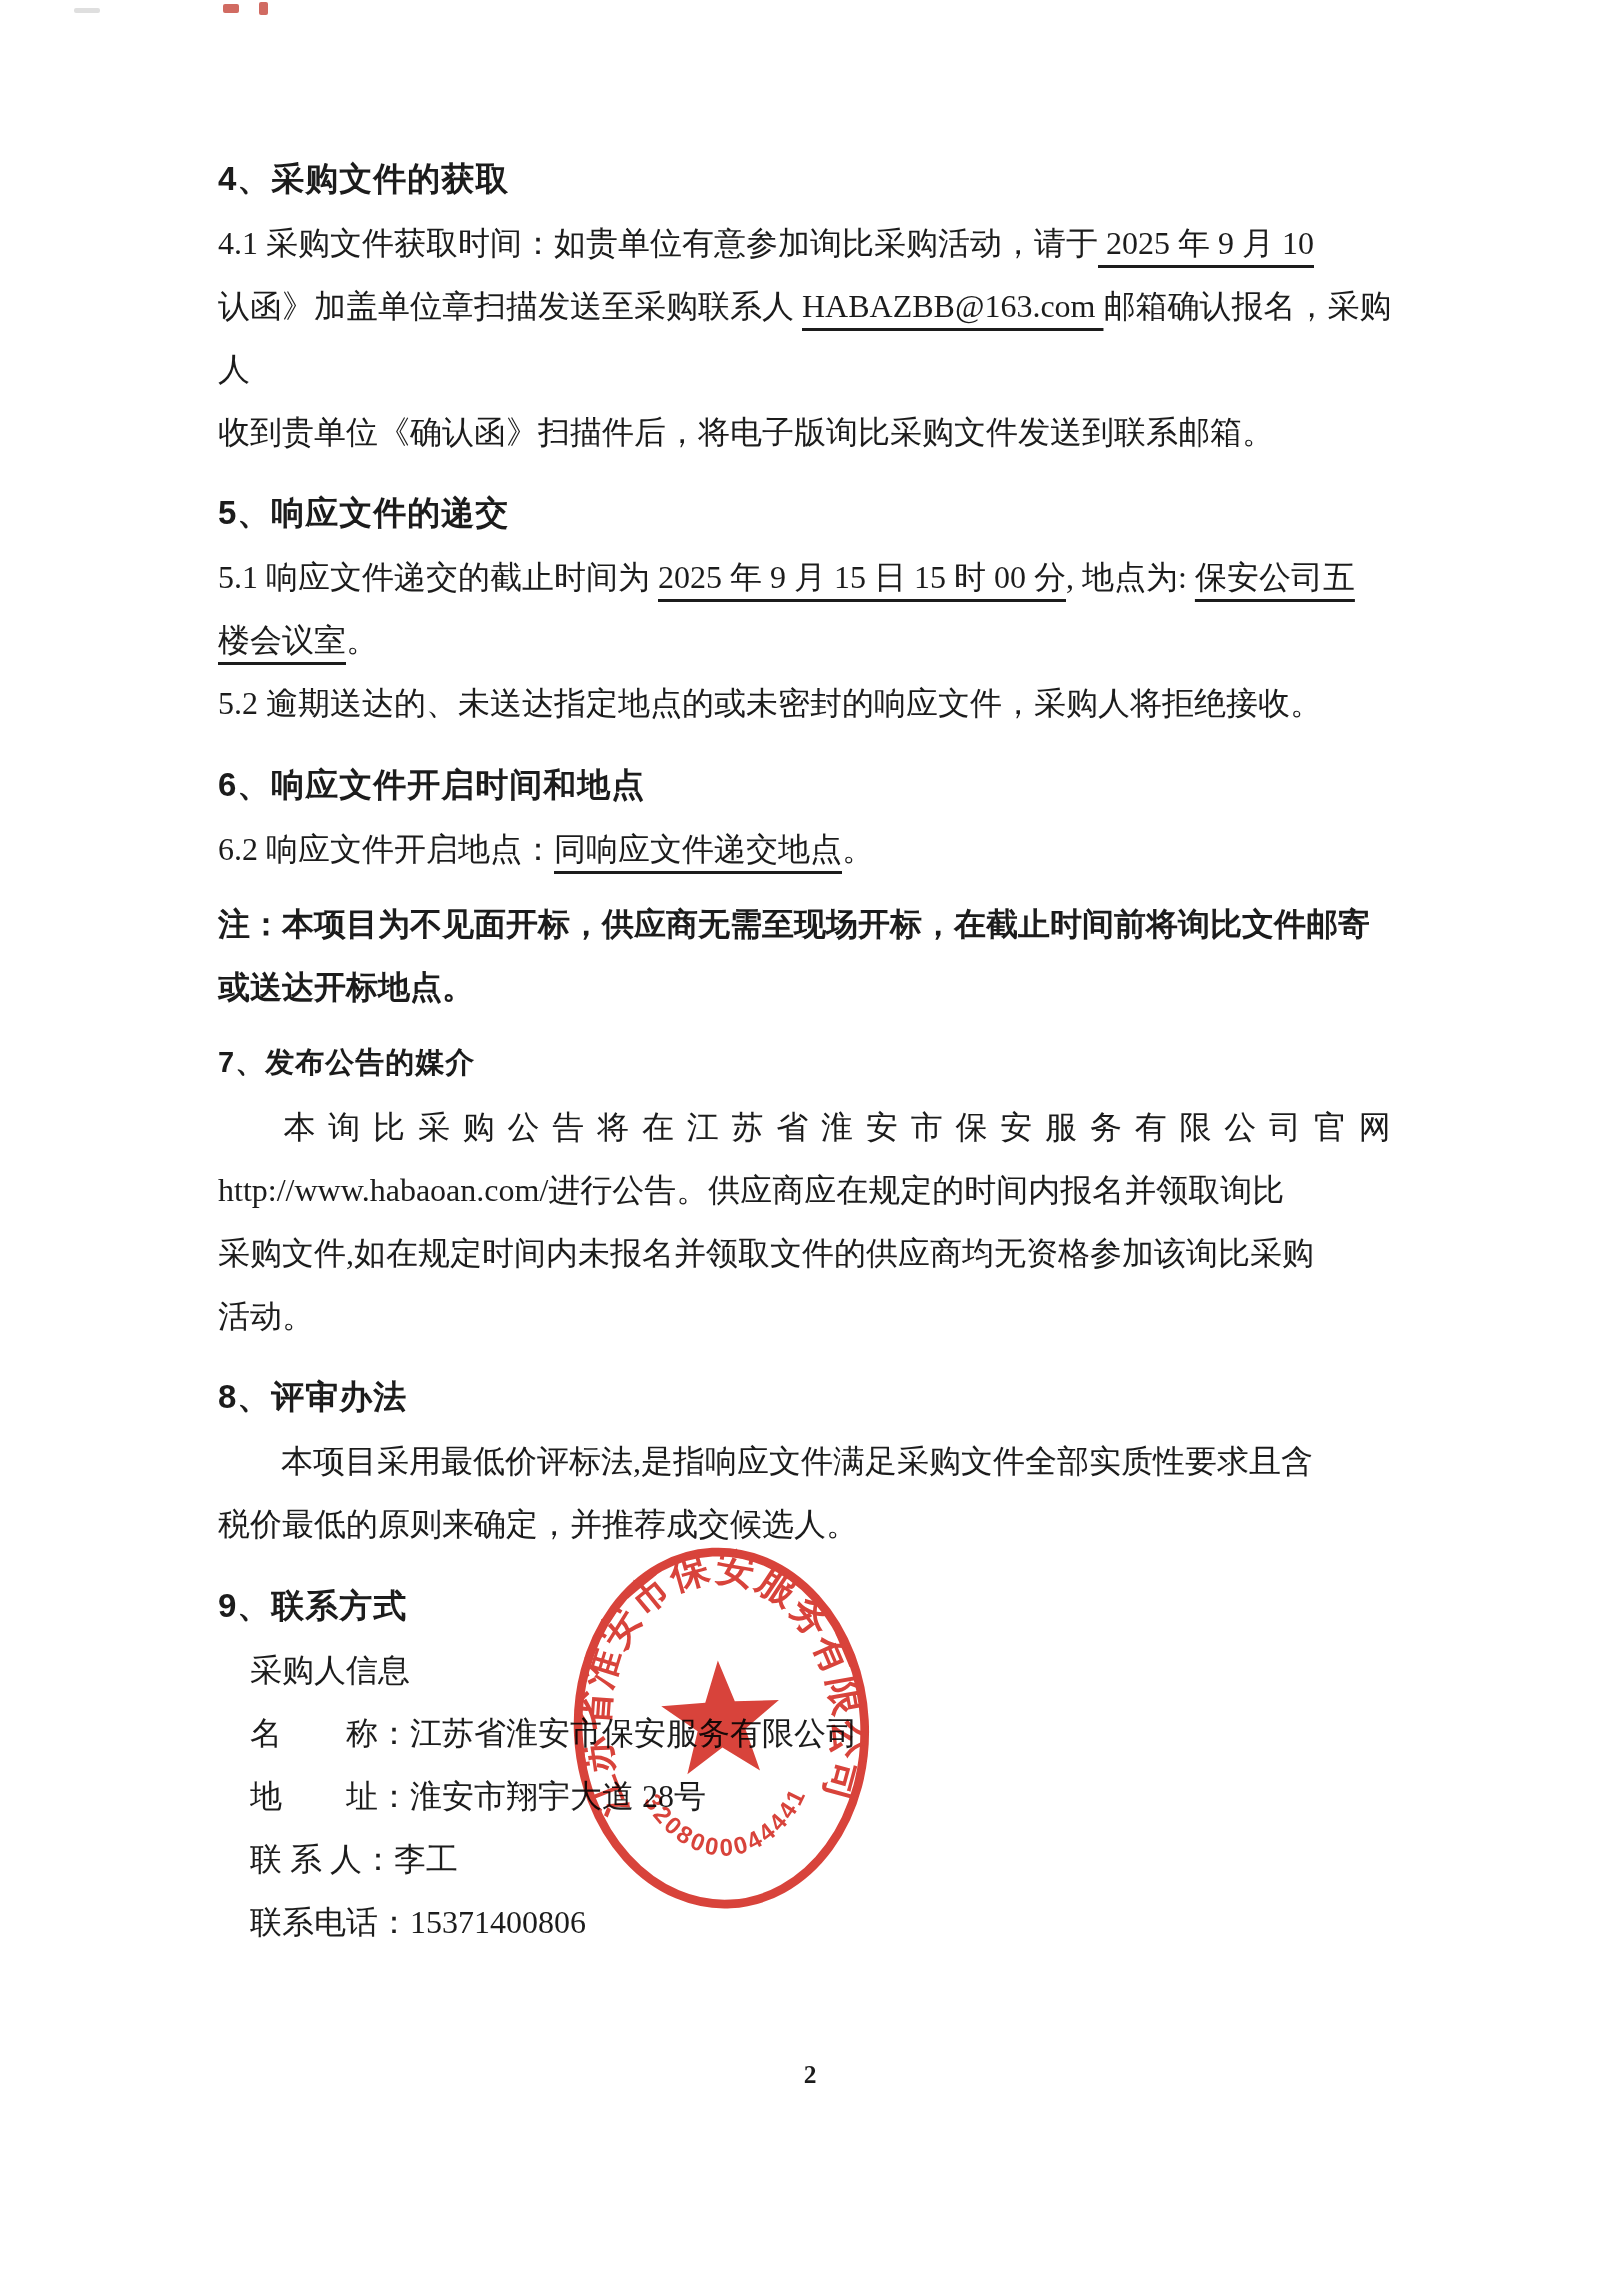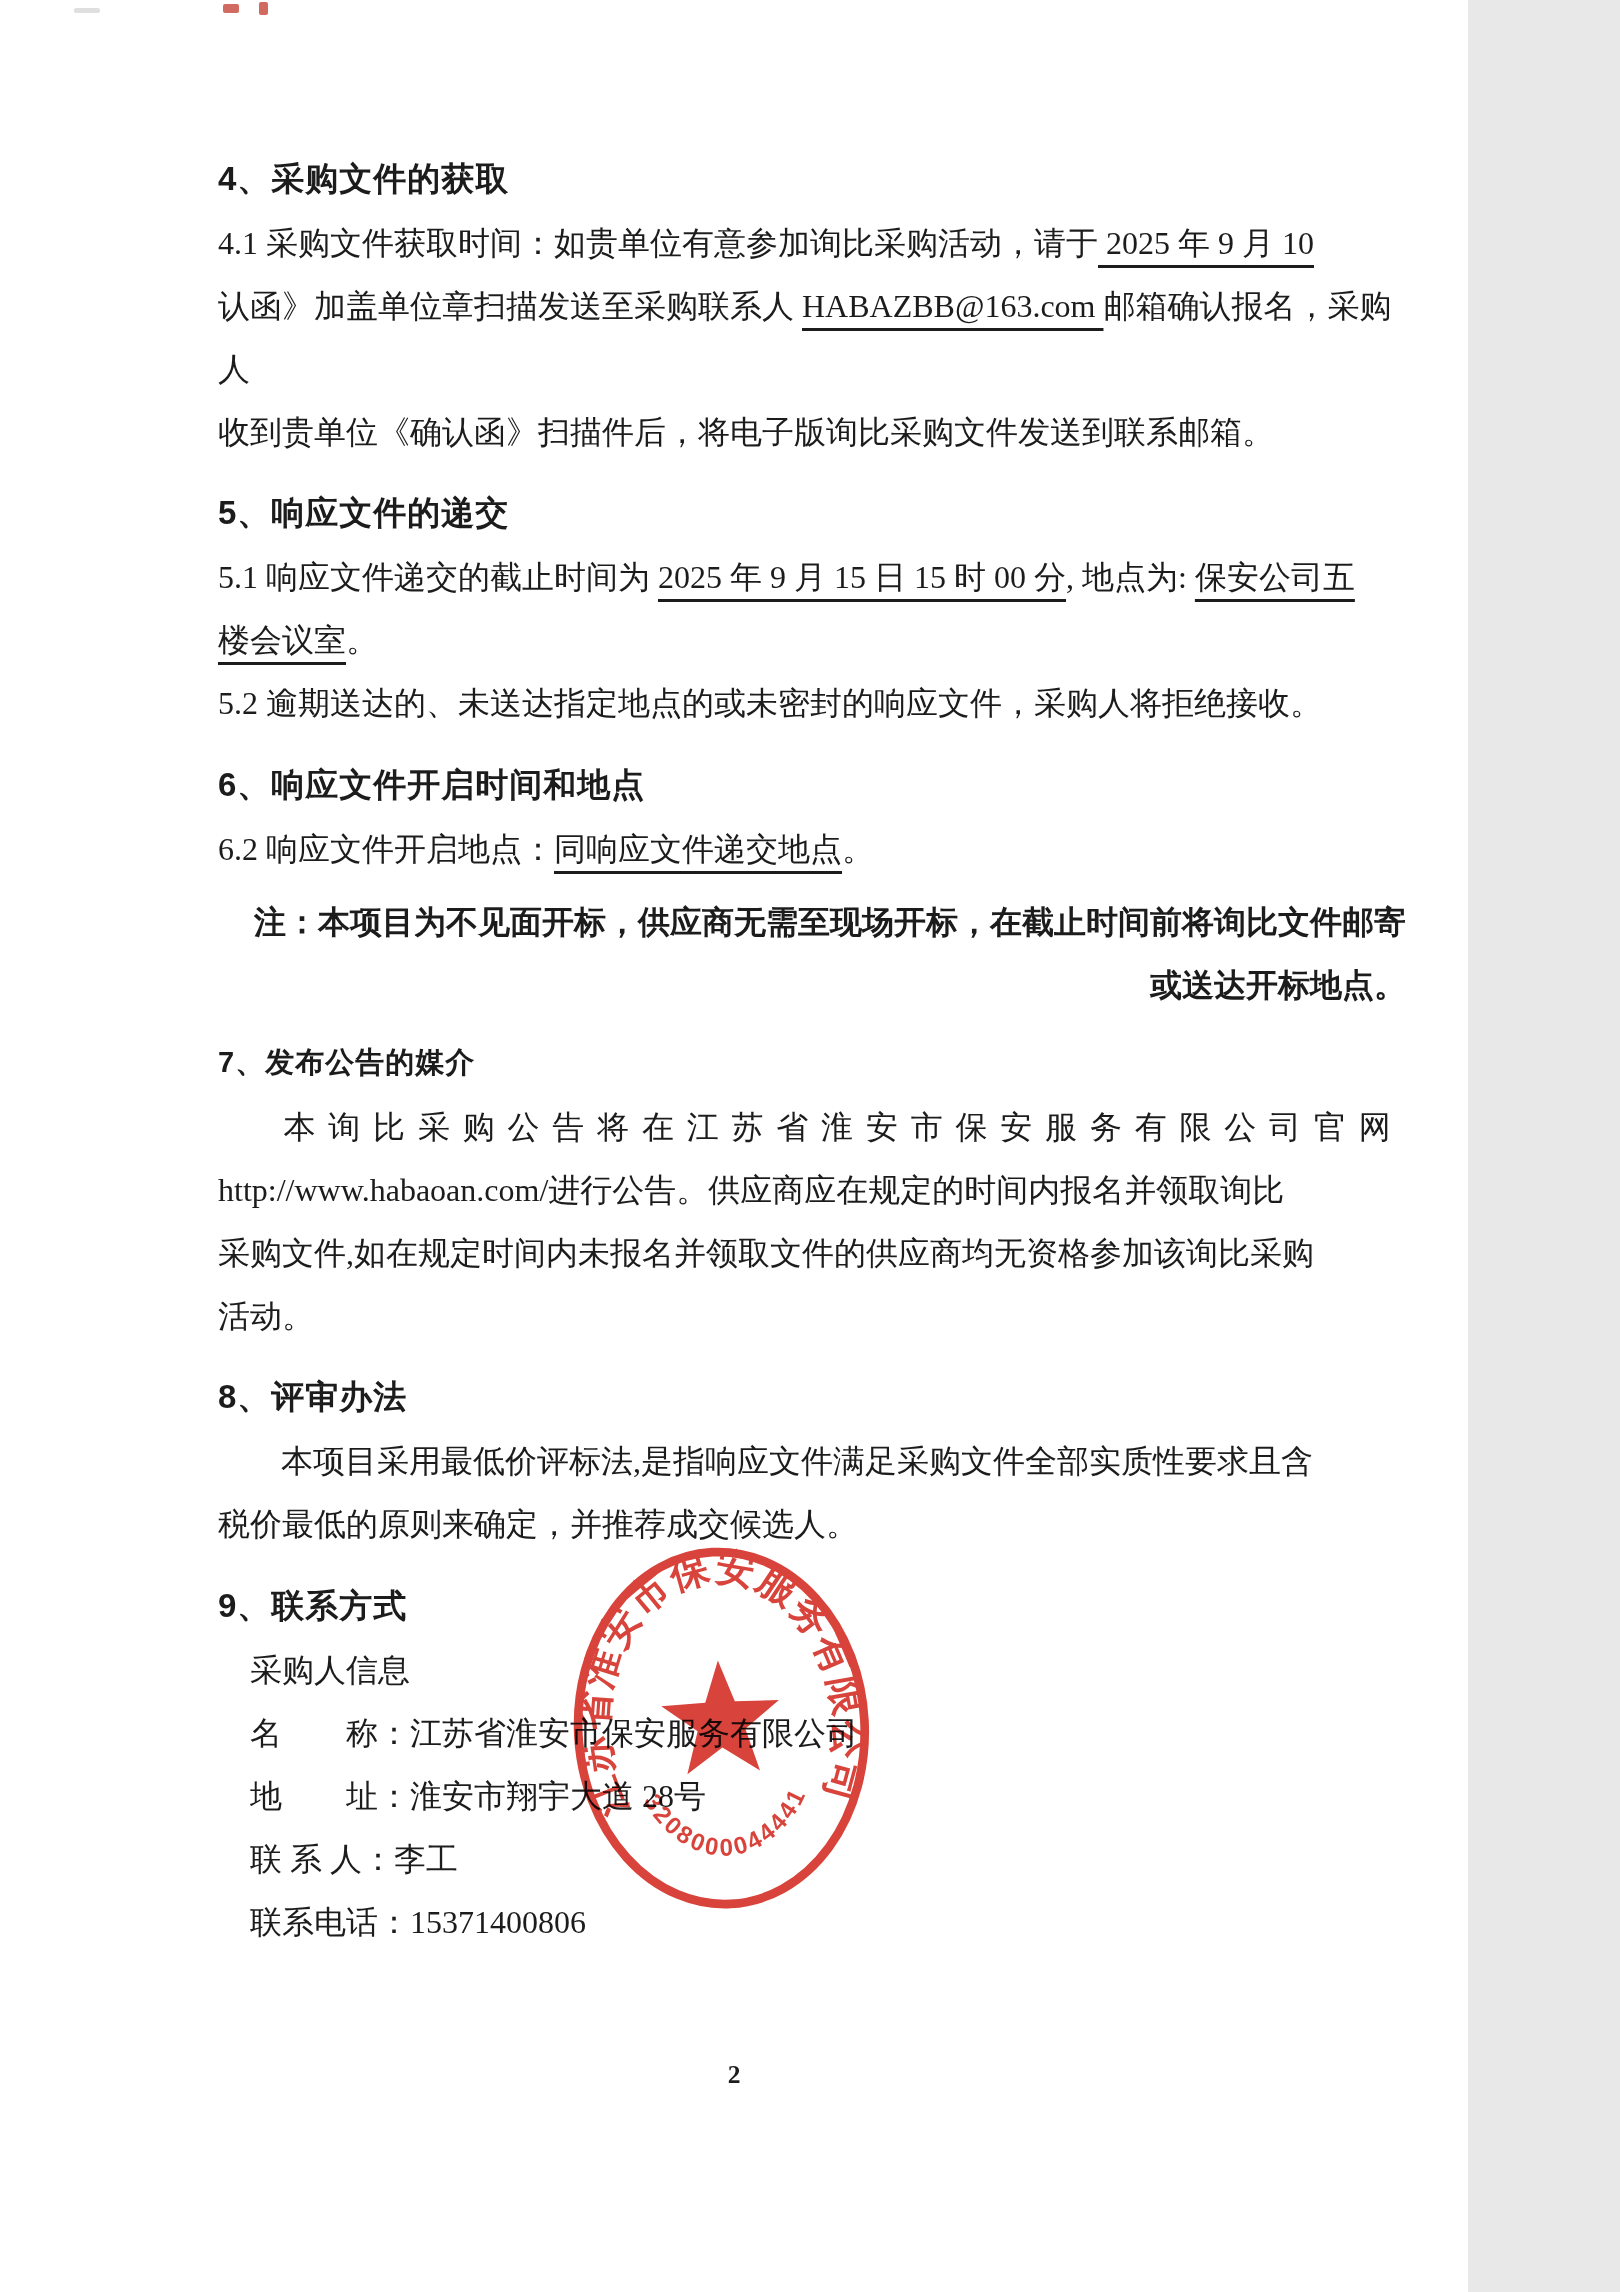--- a/index.html
+++ b/index.html
@@ -1,18 +1,18 @@
 <!DOCTYPE html>
 <html style="--seal: #d3291f; --ink: #1c1c1c;"><head>
 <meta charset="utf-8">
 <style>
   html,body{margin:0;padding:0;background:#e8e8e8;}
   .page{
     position:relative;
-    width:1468px;height:2293px;
+    width:1620px;height:2293px;
     background:#ffffff;
     overflow:hidden;
     font-family:"Liberation Serif", serif;
     color:var(--ink,#1c1c1c);
   }
   .content{
     position:absolute;
     left:218px;top:129px;
     width:1188px;
   }
@@ -26,24 +26,23 @@
   }
   .heading.small{
     font-size:29px;
     margin-top:9.8px;
   }
   .para{
     font-size:32px;
     line-height:63px;
   }
   .para.bold{
-    font-family:Liberation Mono, monospace;
+    font-family:Liberation Serif, serif;
     font-weight:bold;
     margin-top:11.8px;
-    text-align:right;
   }
   .para.indented{ margin-left:32px; }
   .para.spaced{ margin-top:11.8px; }
   .line{ white-space:pre-wrap; }
   .line.ind{ padding-left:63px; }
   .u{
     text-decoration:underline;
     text-underline-offset:10.8px;
     text-decoration-thickness:2.5px;
   }

